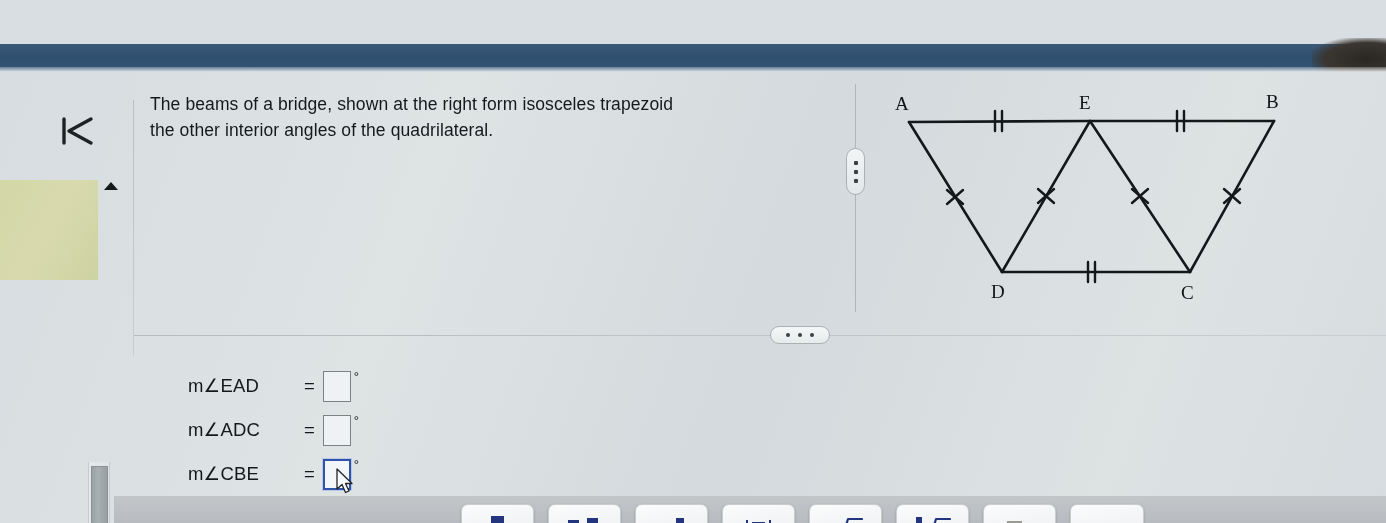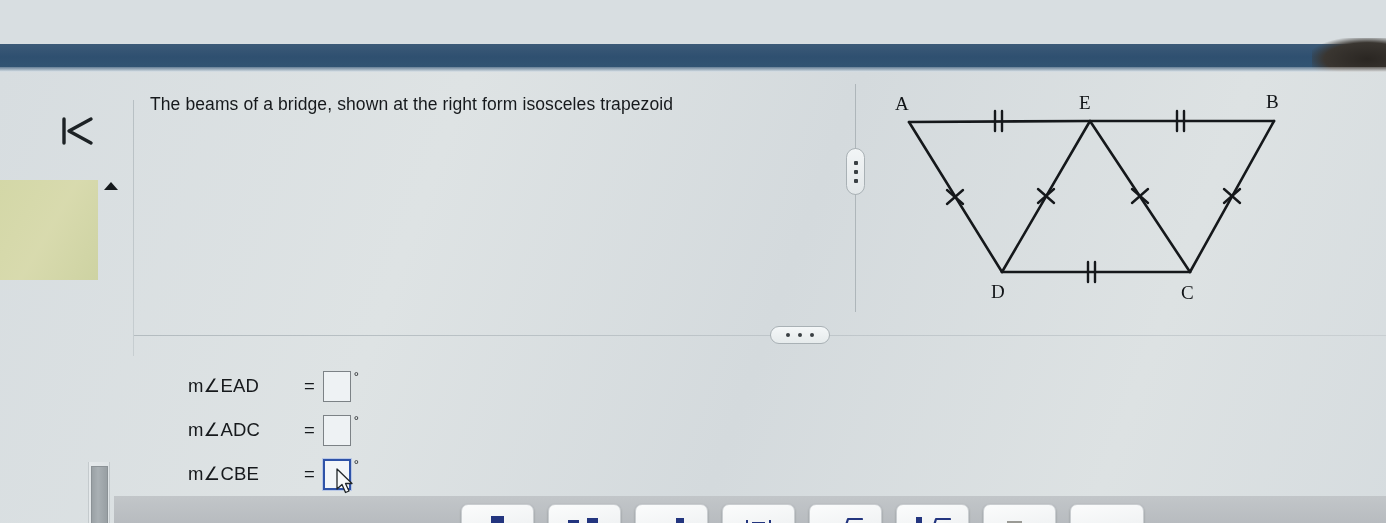--- a/index.html
+++ b/index.html
@@ -194,20 +194,21 @@
     <div class="rail-caret-up"></div>
 
     <div class="scrollbar">
       <div class="scrollbar-thumb"></div>
 
     </div>
   </div>
 
   <div class="question">
     <div class="ln">The beams of a bridge, shown at the right form isosceles trapezoid</div>
+    <div class="ln">the other interior angles of the quadrilateral.</div>
   </div>
 
   <div class="vsplit-line"></div>
   <div class="vsplit-handle">
     <i></i>
     <i></i>
     <i></i>
   </div>
 
   <div class="figure">

